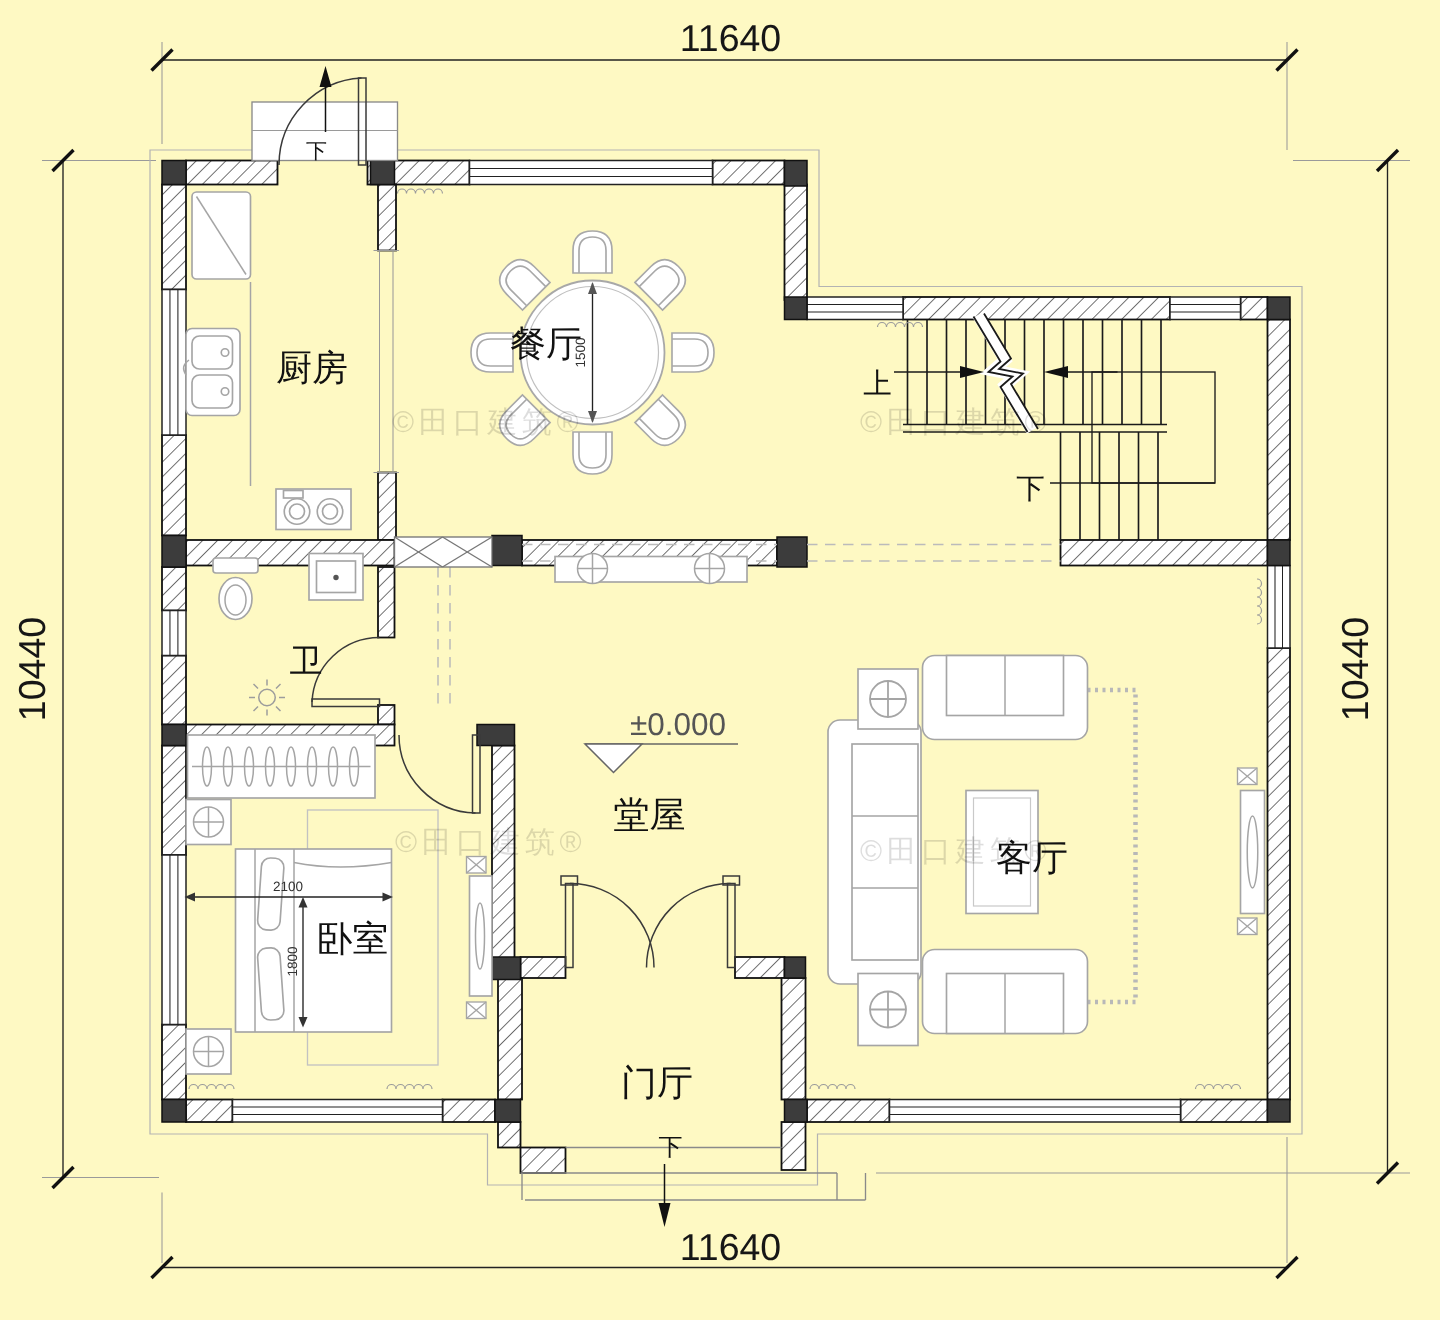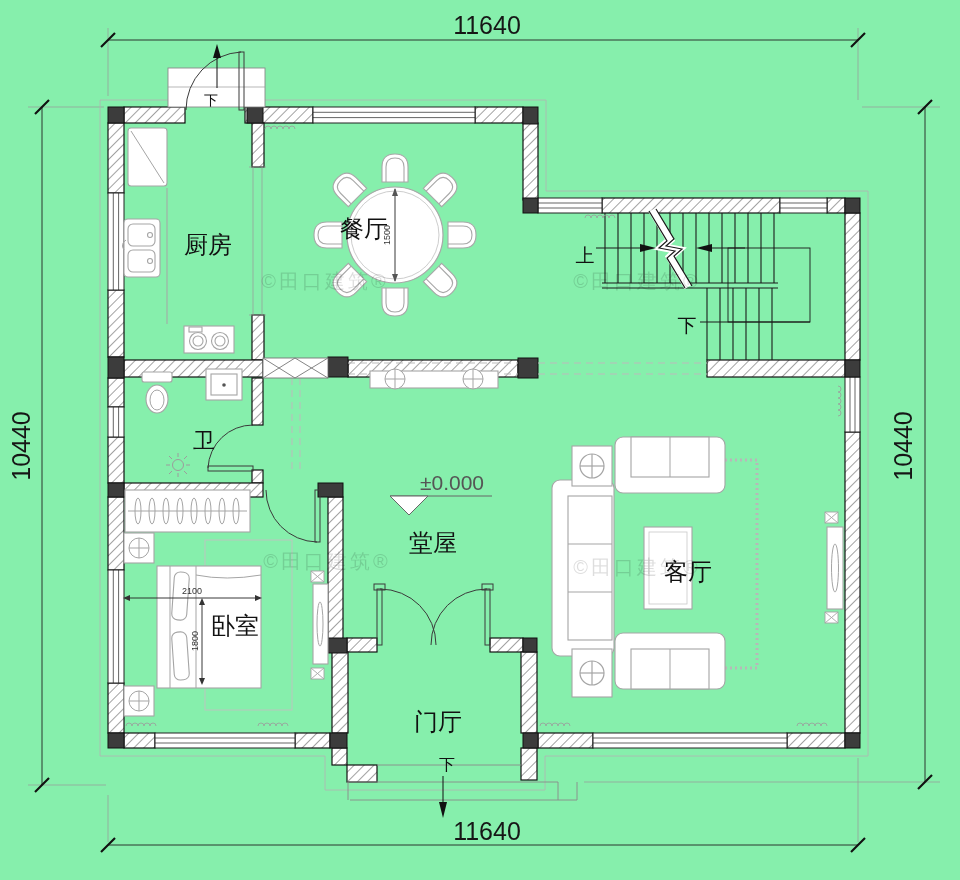--- a/index.html
+++ b/index.html
@@ -1,16 +1,16 @@
 <!DOCTYPE html>
 <html><head>
 <meta charset="utf-8">
 <style>
   html,body{margin:0;padding:0;background:#ffffff;}
-  .page{width:960px;height:880px;position:relative;background:#86efac;overflow:hidden;text-align:center;}
+  .page{width:960px;height:880px;position:relative;background:#fef9c3;overflow:hidden;text-align:center;}
   svg{display:block;}
   text{font-family:"Liberation Sans","DejaVu Sans",sans-serif;}
   .room-label{font-size:24px;fill:#111;font-weight:500;}
   .dim-label{font-size:25px;fill:#161616;}
   .dim-label-small{font-size:9px;fill:#333;}
   .stair-label{font-size:19px;fill:#111;}
   .tiny-label{font-size:14px;fill:#111;}
   .level-label{font-size:21px;fill:#555;}
   .watermark{font-size:20px;fill:#000;opacity:0.13;letter-spacing:3px;}
   .wall{fill:url(#hatch);stroke:#111;stroke-width:1.2;}

